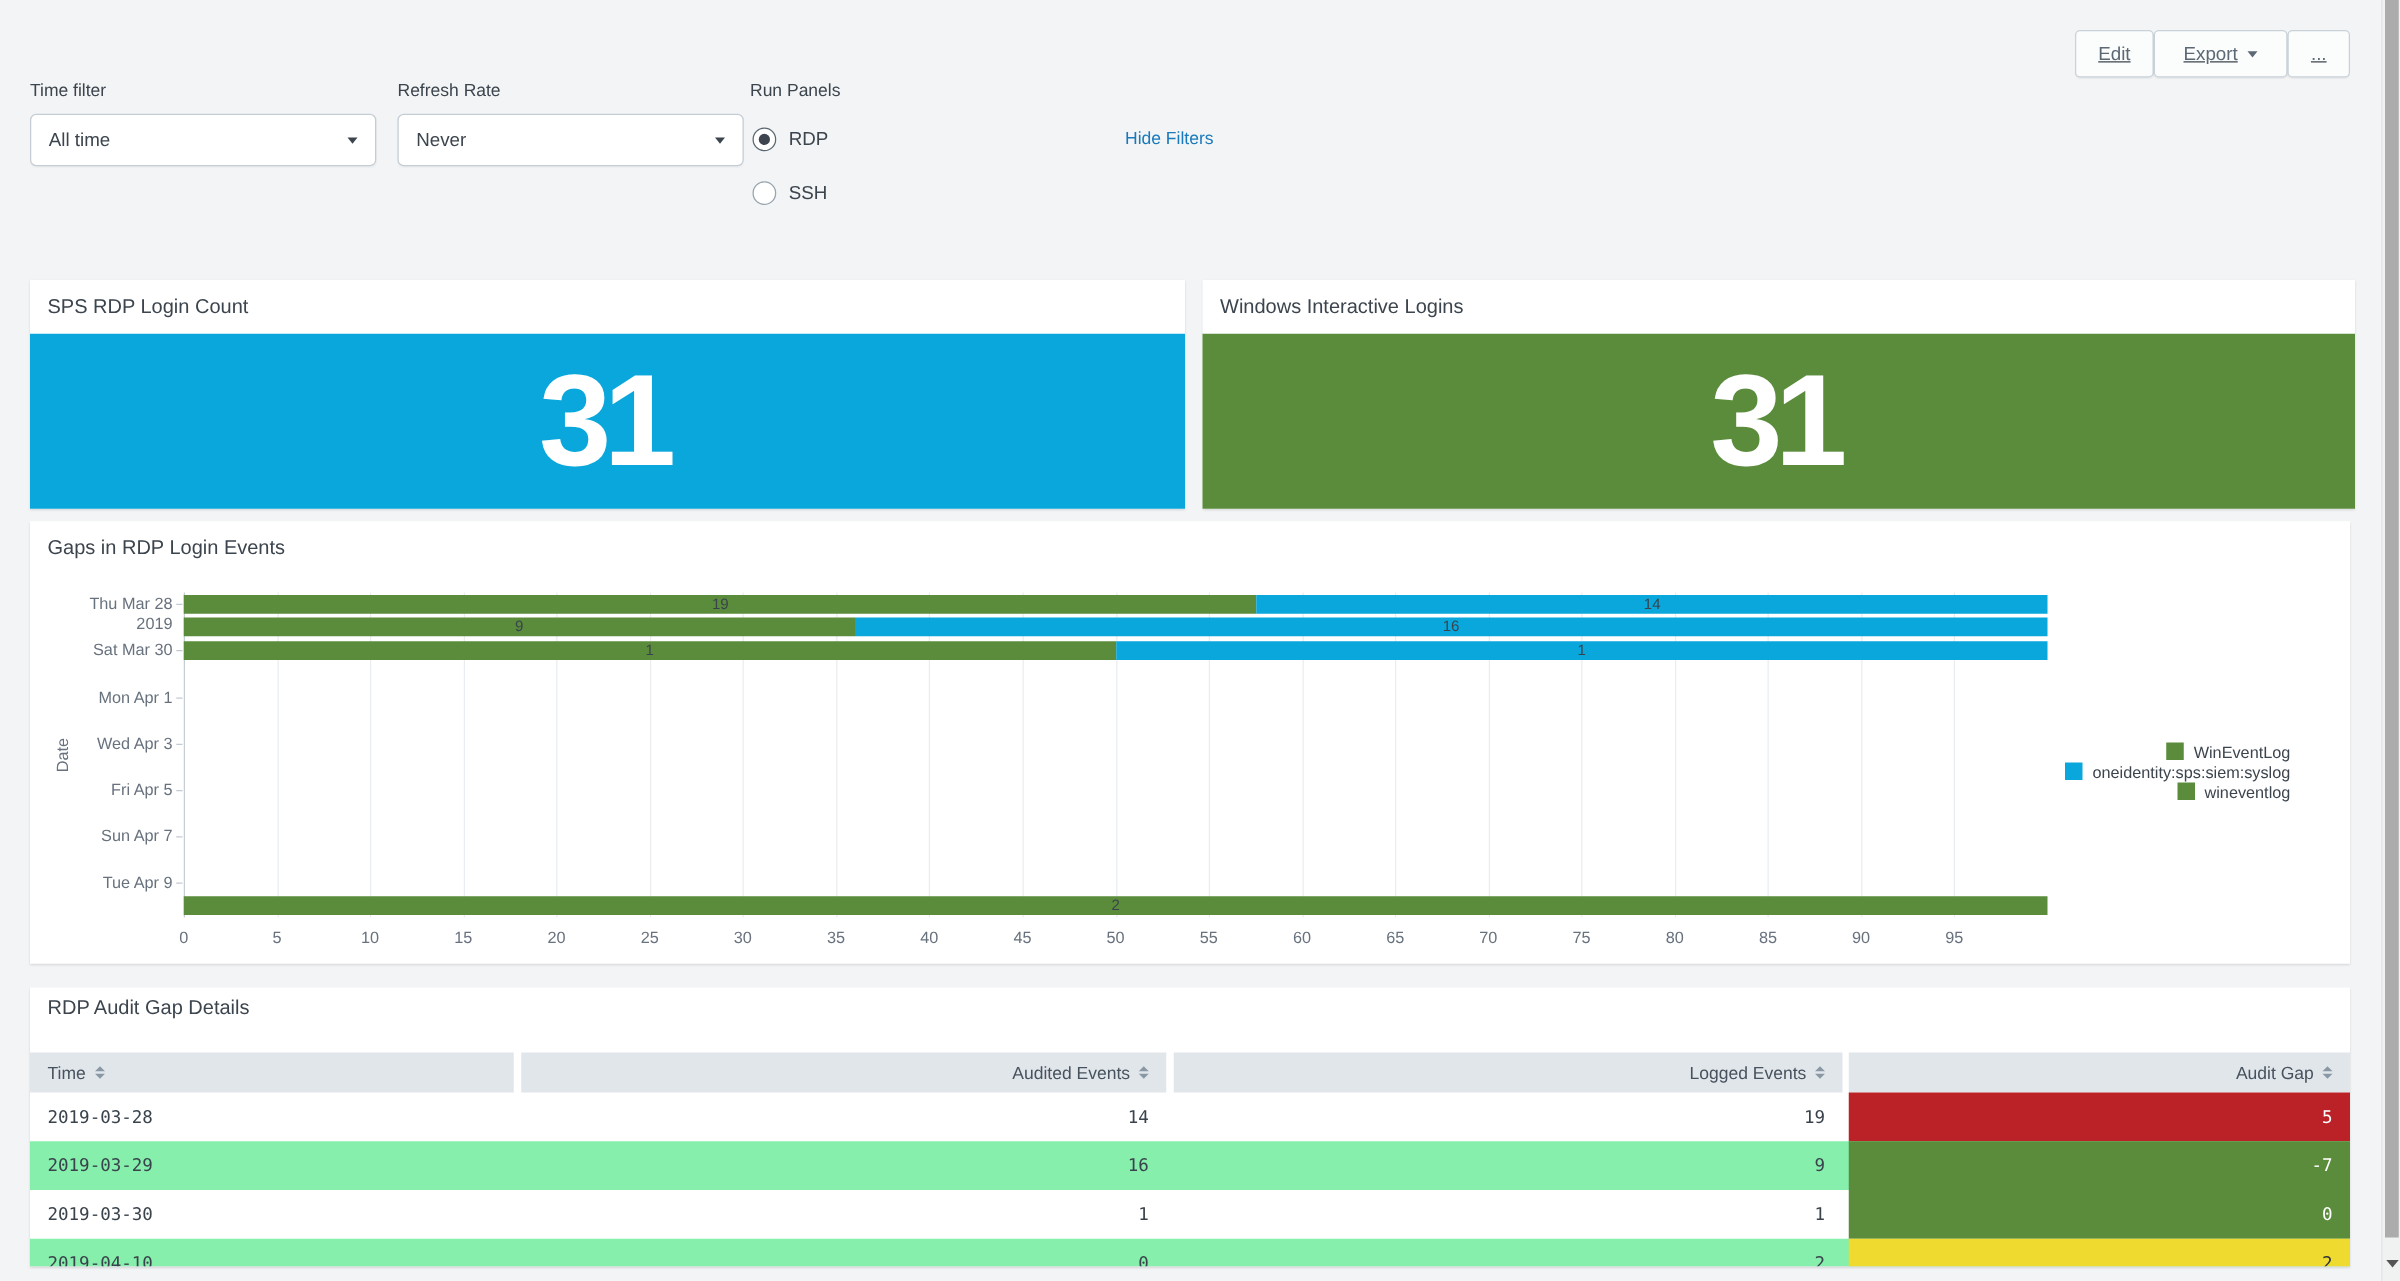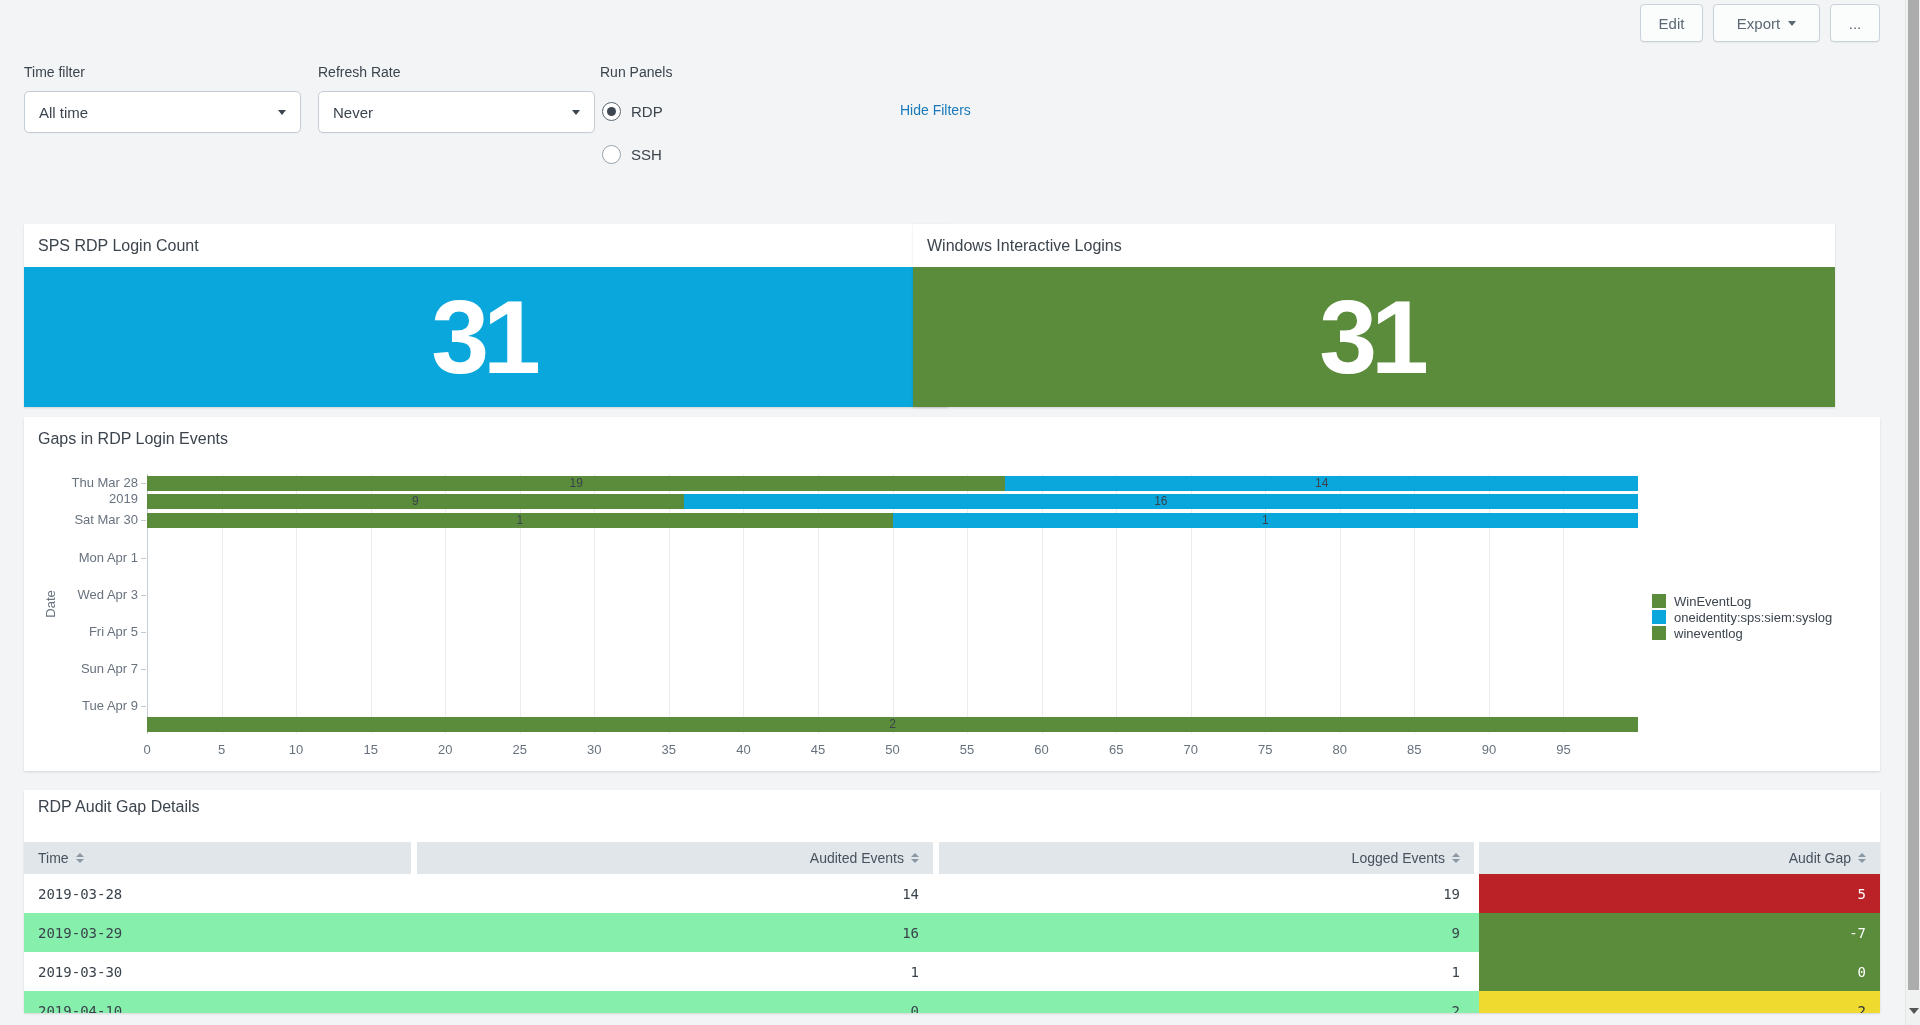--- a/index.html
+++ b/index.html
@@ -2,21 +2,21 @@
 <html><head>
 <meta charset="utf-8">
 <style>
   * { margin:0; padding:0; box-sizing:border-box; }
   html,body { width:1920px; height:1025px; overflow:hidden; }
   body { font-family:"Liberation Sans", sans-serif; background:#f2f4f5; color:#3c444d; }
   .page { position:relative; width:1920px; height:1025px; background:#f2f4f5; overflow:hidden; }
 
   
   .page-title { position:absolute; left:24px; top:16px; font-size:27px; font-weight:bold; color:#3e4752; letter-spacing:.2px; }
-  .hdr-btns { position:absolute; top:4px; right:40px; display:flex; gap:10px; }
+  .hdr-btns { position:absolute; top:24px; right:40px; display:flex; gap:0;text-decoration:underline; }
   .btn { height:38px; background:#fbfcfc; border:1px solid #cad2d9; border-radius:4px;
          color:#5c6874; font-size:15px; font-family:"Liberation Sans",sans-serif;
          display:flex; align-items:center; justify-content:center; gap:8px;
          box-shadow:0 1px 1px rgba(0,0,0,.05); cursor:pointer; padding:0 18px; }
   .btn-edit{ width:63px; } .btn-export{ width:107px; } .btn-more{ width:50px; }
   .caret-down { width:0; height:0; border-left:4px solid transparent; border-right:4px solid transparent; border-top:5px solid #5c6874; display:inline-block; }
 
   
   .filter-label { position:absolute; top:64px; font-size:14px; color:#3c444d; }
   .lbl-time{ left:24px; } .lbl-refresh{ left:318px; } .lbl-run{ left:600px; }
@@ -35,37 +35,37 @@
   .radio-row.checked .radio-dot { display:block; }
   .radio-label { font-size:15px; color:#3c444d; }
   .hide-filters { position:absolute; left:900px; top:102px; font-size:14px; color:#1879bc; text-decoration:none; cursor:pointer; }
 
   
   .panel { position:absolute; background:#fff; box-shadow:0 1px 2px rgba(0,0,0,.12); }
   .panel-title { position:absolute; left:14px; top:13px; font-size:16px; color:#3c444d; }
 
   
   .sv-left  { left:24px;  top:224px; width:924px; height:183px; }
-  .sv-right { left:913px; top:224px; width:922px; height:183px; }
+  .sv-right { left:962px; top:224px; width:922px; height:183px; }
   .sv-block { position:absolute; left:0; top:43px; right:0; bottom:0; display:flex; align-items:center; justify-content:center; }
   .sv-number { font-size:104px; font-weight:bold; color:#ffffff; letter-spacing:-6px; line-height:1; padding-right:6px; }
 
   
   .chart-panel { left:24px; top:417px; width:1856px; height:354px; }
   .plot { position:absolute; left:123px; top:57px; width:1491px; height:260px; }
   .gridline { position:absolute; top:0; width:1px; height:260px; background:#e9edf0; }
   .gridline.axis { background:#c6ced5; }
   .xlab { position:absolute; width:40px; text-align:center; font-size:13px; color:#68727e; top:268px; }
   .ylab { position:absolute; left:-119px; width:110px; text-align:right; font-size:13px; color:#68727e; height:16px; line-height:16px; white-space:nowrap; }
   .ytick { position:absolute; left:-6px; width:5px; height:1px; background:#c3cbd2; }
   .bar-seg { position:absolute; height:15px; }
   .bar-lab { position:absolute; height:15px; line-height:15px; text-align:center; font-size:12px; color:#39434d; }
   .axis-title-y { position:absolute; left:26px; top:187px; transform:translate(-50%,-50%) rotate(-90deg); font-size:13px; color:#68727e; white-space:nowrap; }
   .legend { position:absolute; left:1628px; top:176px; }
-  .legend-item { display:flex; align-items:center; height:16px; cursor:pointer; }
+  .legend-item { display:flex; align-items:center; height:16px; cursor:pointer;justify-content:flex-end; }
   .legend-swatch { width:14px; height:14px; margin-right:8px; flex:none; }
   .legend-text { font-size:13px; color:#3c444d; white-space:nowrap; }
 
   
   .table-panel { left:24px; top:790px; width:1856px; height:223px; overflow:hidden; }
   .table-title { position:absolute; left:14px; top:8px; font-size:16px; color:#3c444d; }
   .tbl { position:absolute; left:0; top:35px; width:1856px; }
   .trow { display:grid; grid-template-columns:387px 6px 516px 6px 535px 5px 401px; }
   .thead-row { height:32px;margin-top:17px; }
   .thead-row .cell { background:#e1e6eb; color:#47525d; font-size:14px; display:flex; align-items:center; cursor:pointer; }

